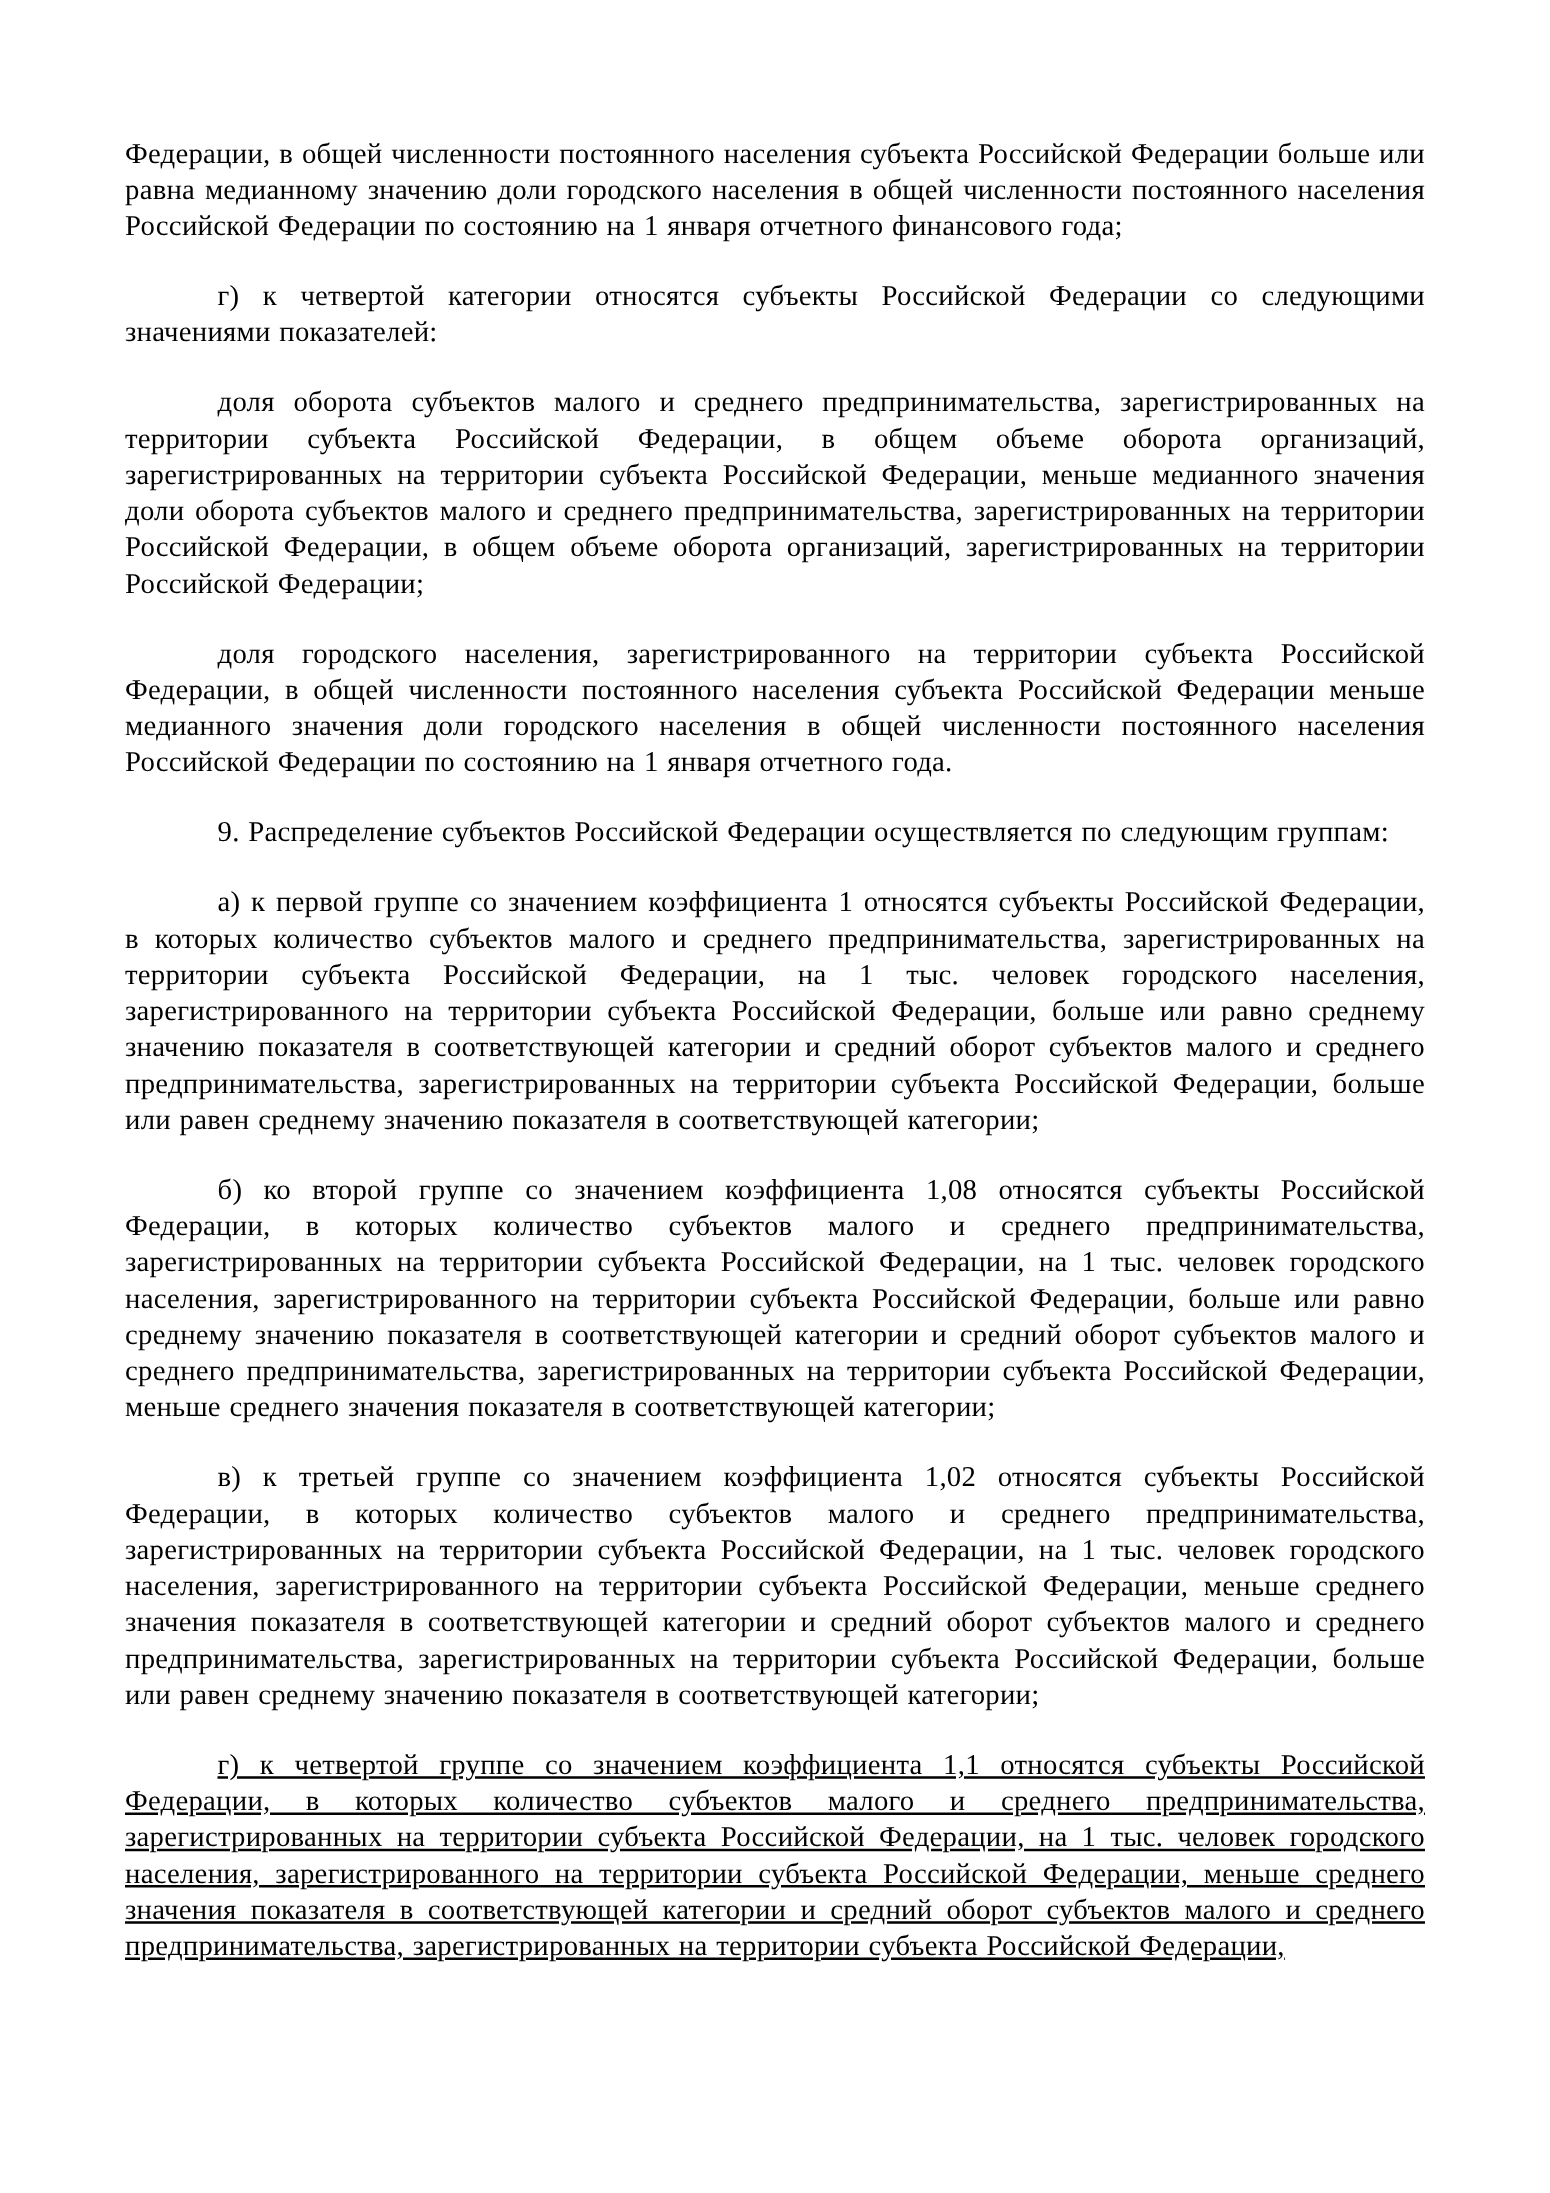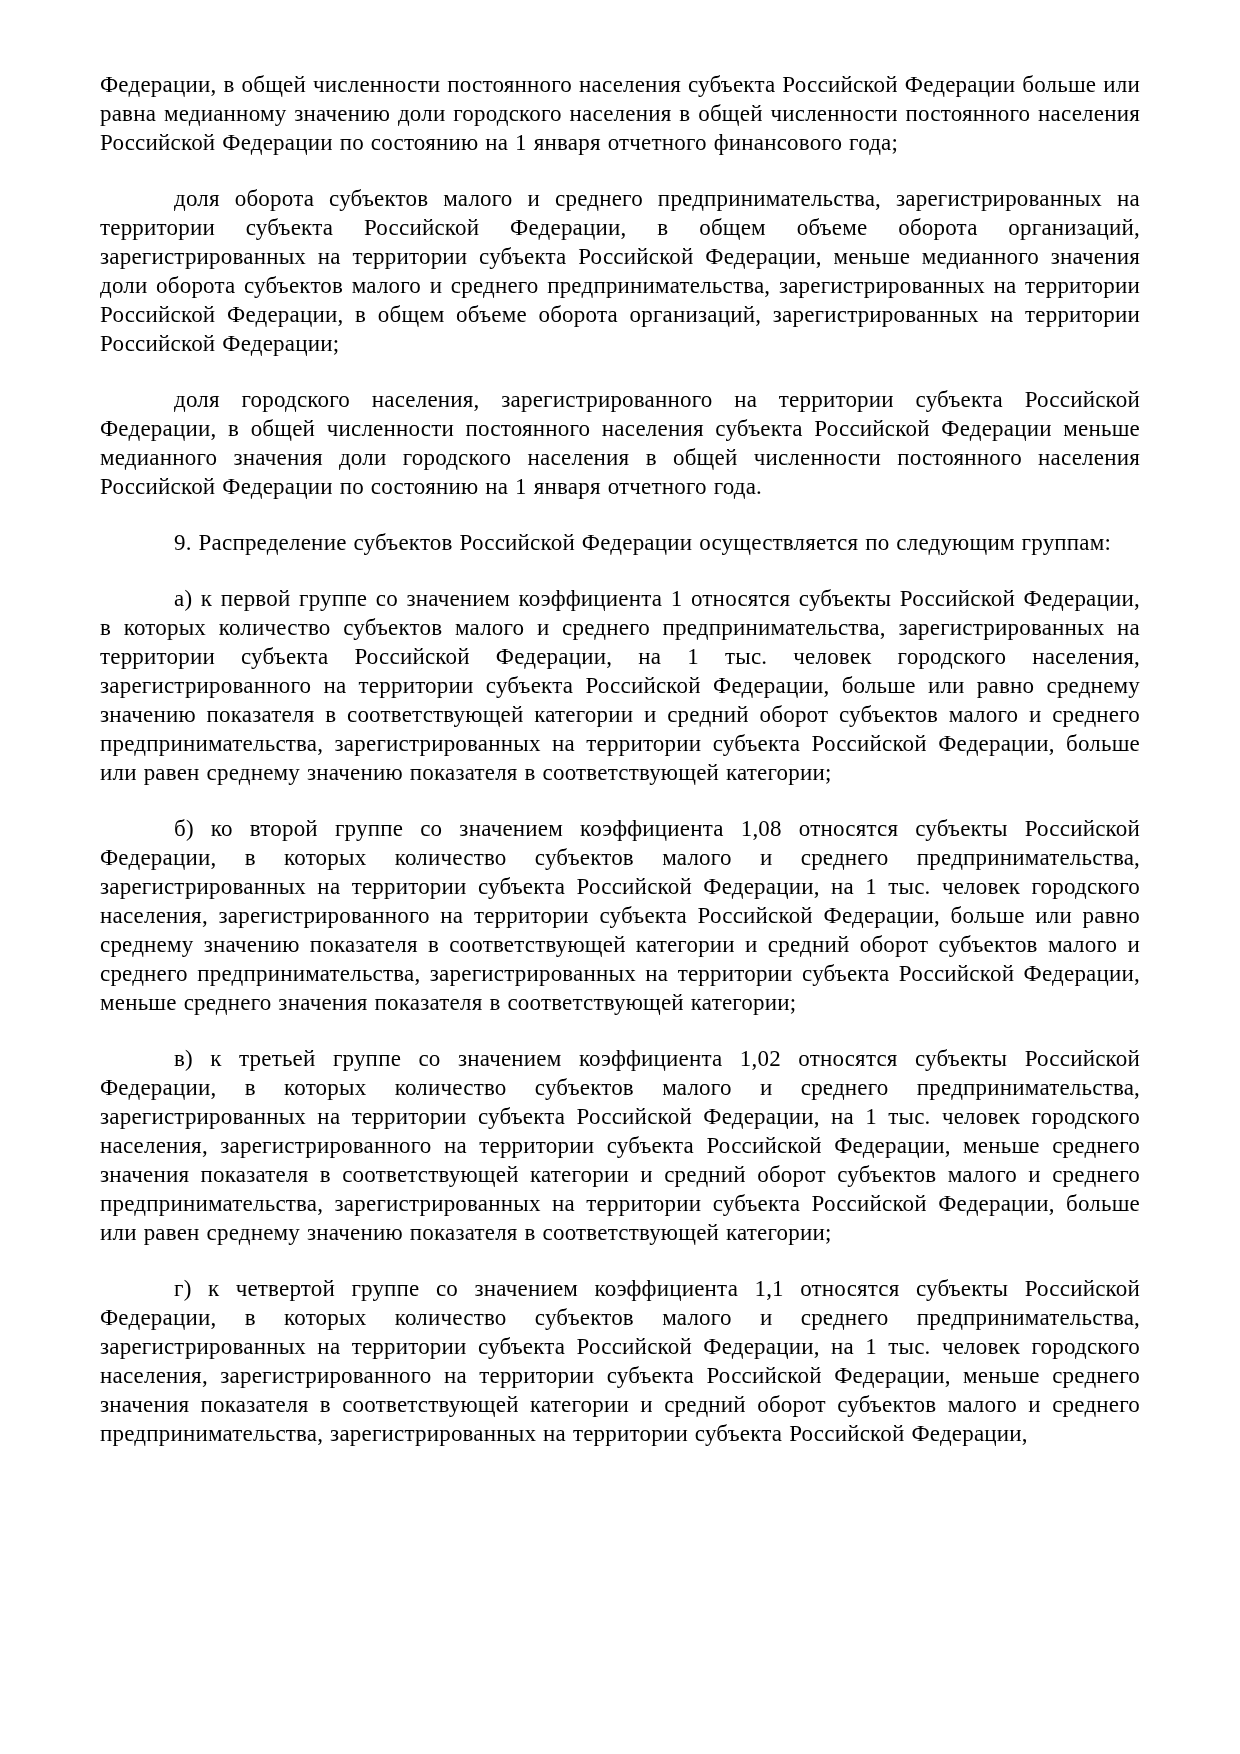--- a/index.html
+++ b/index.html
@@ -11,48 +11,50 @@
     height: 1754px;
     background: #ffffff;
     font-family: "Liberation Serif", "DejaVu Serif", serif;
     color: #000000;
     overflow: hidden;
   }
   .page {
     box-sizing: border-box;
     width: 1240px;
     height: 1754px;
-    padding: 70px 100px 0 100px;
+    padding: 108px 100px 0 100px;
     background: #ffffff;
   }
   .doc-body {
     width: 1040px;
   }
   p.para {
     margin: 0 0 27px 0;
     font-size: 23px;
     line-height: 29px;
     text-align: justify;
     text-indent: 74px;
     letter-spacing: 0.2px;
     word-spacing: 1px;
   }
   p.para.no-indent {
     text-indent: 0;
   }
   p.para:last-child {
     margin-bottom: 0;
+    text-decoration: underline;
   }
 </style>
 </head>
 <body>
 
 <div class="page">
   <div class="doc-body">
     <p class="para no-indent">Федерации, в общей численности постоянного населения субъекта Российской Федерации больше или равна медианному значению доли городского населения в общей численности постоянного населения Российской Федерации по состоянию на 1 января отчетного финансового года;</p>
+    <p class="para">г) к четвертой категории относятся субъекты Российской Федерации со следующими значениями показателей:</p>
     <p class="para">доля оборота субъектов малого и среднего предпринимательства, зарегистрированных на территории субъекта Российской Федерации, в общем объеме оборота организаций, зарегистрированных на территории субъекта Российской Федерации, меньше медианного значения доли оборота субъектов малого и среднего предпринимательства, зарегистрированных на территории Российской Федерации, в общем объеме оборота организаций, зарегистрированных на территории Российской Федерации;</p>
     <p class="para">доля городского населения, зарегистрированного на территории субъекта Российской Федерации, в общей численности постоянного населения субъекта Российской Федерации меньше медианного значения доли городского населения в общей численности постоянного населения Российской Федерации по состоянию на 1 января отчетного года.</p>
     <p class="para">9. Распределение субъектов Российской Федерации осуществляется по следующим группам:</p>
     <p class="para">а) к первой группе со значением коэффициента 1 относятся субъекты Российской Федерации, в которых количество субъектов малого и среднего предпринимательства, зарегистрированных на территории субъекта Российской Федерации, на 1 тыс. человек городского населения, зарегистрированного на территории субъекта Российской Федерации, больше или равно среднему значению показателя в соответствующей категории и средний оборот субъектов малого и среднего предпринимательства, зарегистрированных на территории субъекта Российской Федерации, больше или равен среднему значению показателя в соответствующей категории;</p>
     <p class="para">б) ко второй группе со значением коэффициента 1,08 относятся субъекты Российской Федерации, в которых количество субъектов малого и среднего предпринимательства, зарегистрированных на территории субъекта Российской Федерации, на 1 тыс. человек городского населения, зарегистрированного на территории субъекта Российской Федерации, больше или равно среднему значению показателя в соответствующей категории и средний оборот субъектов малого и среднего предпринимательства, зарегистрированных на территории субъекта Российской Федерации, меньше среднего значения показателя в соответствующей категории;</p>
     <p class="para">в) к третьей группе со значением коэффициента 1,02 относятся субъекты Российской Федерации, в которых количество субъектов малого и среднего предпринимательства, зарегистрированных на территории субъекта Российской Федерации, на 1 тыс. человек городского населения, зарегистрированного на территории субъекта Российской Федерации, меньше среднего значения показателя в соответствующей категории и средний оборот субъектов малого и среднего предпринимательства, зарегистрированных на территории субъекта Российской Федерации, больше или равен среднему значению показателя в соответствующей категории;</p>
     <p class="para">г) к четвертой группе со значением коэффициента 1,1 относятся субъекты Российской Федерации, в которых количество субъектов малого и среднего предпринимательства, зарегистрированных на территории субъекта Российской Федерации, на 1 тыс. человек городского населения, зарегистрированного на территории субъекта Российской Федерации, меньше среднего значения показателя в соответствующей категории и средний оборот субъектов малого и среднего предпринимательства, зарегистрированных на территории субъекта Российской Федерации,</p>
   </div>
 </div>
 

